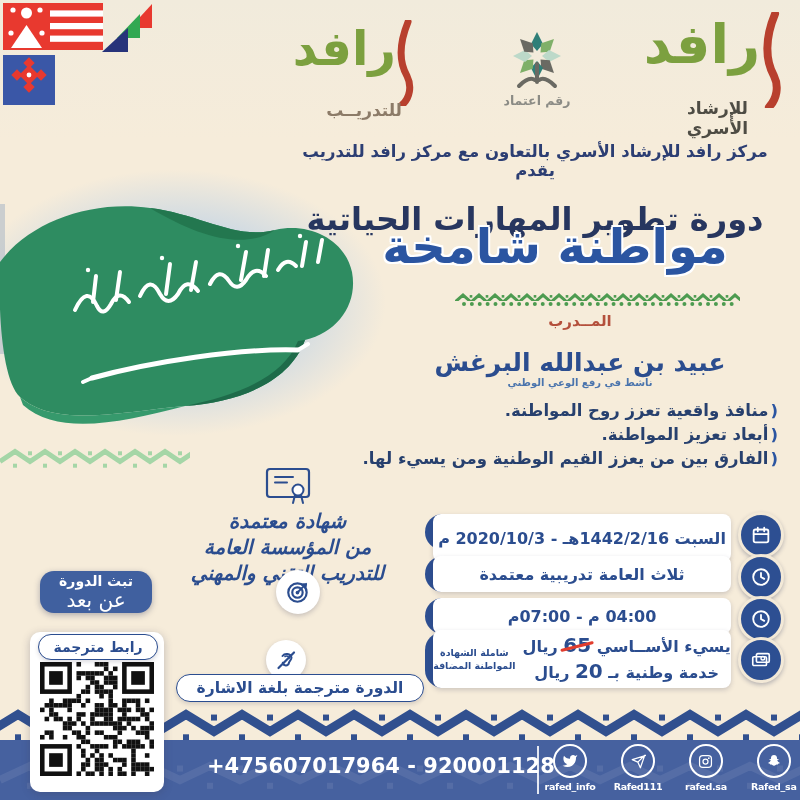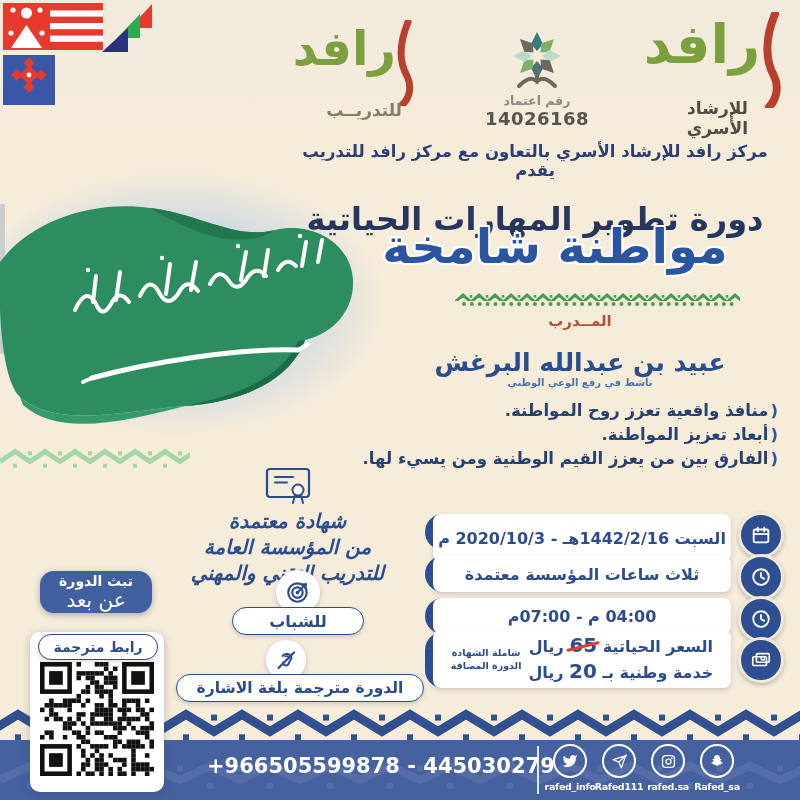--- a/index.html
+++ b/index.html
@@ -52,21 +52,21 @@
   .price-big{text-align:center;line-height:24px;}
   .price-big .num{font-size:20px;}
   .strike{position:relative;display:inline-block;}
   .strike::after{content:"";position:absolute;left:-3px;right:-3px;top:52%;height:2.6px;background:#e23d2e;transform:rotate(-14deg);border-radius:2px;}
   .price-note{font-size:9.5px;font-weight:bold;color:#2b4d8f;line-height:13px;text-align:center;margin-right:7px;}
   
   .footer-band{left:0;top:740px;width:800px;height:60px;background:#46619f;z-index:2;}
   .phone-row{left:200px;top:752px;width:340px;direction:ltr;display:flex;align-items:center;gap:7px;z-index:4;
              color:#fff;font-size:21px;font-weight:bold;white-space:nowrap;}
   .vdiv{left:537px;top:746px;width:2px;height:48px;background:rgba(255,255,255,.85);z-index:4;}
-  .social{left:549px;top:744px;width:200px;direction:ltr;display:flex;gap:7px;z-index:4;}
+  .social{left:549px;top:744px;width:200px;direction:ltr;display:flex;gap:26px;z-index:4;}
   .soc{display:flex;flex-direction:column;align-items:center;width:42px;}
   .soc .ring{width:30px;height:30px;border:2px solid #fff;border-radius:50%;display:flex;align-items:center;justify-content:center;}
   .soc .hd{color:#fff;font-size:9.5px;font-weight:bold;margin-top:3px;letter-spacing:-.3px;}
   svg{display:block;}
 </style>
 </head>
 <body>
 
 <div class="poster">
 
@@ -115,21 +115,20 @@
         <path d="M0,-24 L6,-12 L0,-5 L-6,-12 Z" fill="#2f7f78" transform="rotate(180)"></path>
         <path d="M0,-24 L6,-12 L0,-5 L-6,-12 Z" fill="#7fb069" transform="rotate(225)"></path>
         <path d="M0,-24 L6,-12 L0,-5 L-6,-12 Z" fill="#bcd9c9" transform="rotate(270)"></path>
         <path d="M0,-24 L6,-12 L0,-5 L-6,-12 Z" fill="#6a6a63" transform="rotate(315)"></path>
       </g>
       <path d="M36,34 l0,18" stroke="#6a6a63" stroke-width="4" stroke-linecap="round"></path>
       <path d="M18,56 q10,-10 16,-6" stroke="#6a6a63" stroke-width="4" fill="none" stroke-linecap="round"></path>
       <path d="M54,56 q-10,-10 -16,-6" stroke="#6a6a63" stroke-width="4" fill="none" stroke-linecap="round"></path>
     </svg>
     <div style="font-size:12.5px;font-weight:bold;color:#8b8b85;margin-top:1px;">رقم اعتماد</div>
-    <div style="font-size:18px;font-weight:bold;color:#55554f;direction:ltr;letter-spacing:.5px;">14026168</div>
   </div>
 
   <div class="abs" style="left:622px;top:10px;width:168px;height:110px;">
     <div class="logo-word abs" style="right:30px;top:8px;font-size:54px;">رافد</div>
     <svg class="abs" style="right:4px;top:2px;width:26px;height:96px" viewBox="0 0 26 96">
       <path d="M15,2 C5,26 5,48 14,64 C19,74 17,87 9,95" stroke="#b8402e" stroke-width="8" fill="none" stroke-linecap="round"></path>
     </svg>
     <div class="logo-sub abs" style="right:42px;top:88px;font-size:17px;color:#4e4c44;">للإرشاد الأسري</div>
   </div>
 
@@ -225,21 +224,20 @@
   </div>
 
   <div class="icon-circle abs" style="left:276px;top:570px;width:44px;height:44px;">
     <svg style="width:26px;height:26px" viewBox="0 0 24 24">
       <circle cx="11.5" cy="12.5" r="8.5" stroke="#2b4d8f" stroke-width="2" fill="none"></circle>
       <circle cx="11.5" cy="12.5" r="4.8" stroke="#2b4d8f" stroke-width="2" fill="none"></circle>
       <circle cx="11.5" cy="12.5" r="1.7" fill="#2b4d8f"></circle>
       <path d="M11.5,12.5 L19.5,4.5 M19.5,4.5 l-4,.6 M19.5,4.5 l-.6,4" stroke="#2b4d8f" stroke-width="1.8" stroke-linecap="round"></path>
     </svg>
   </div>
-  <div class="pill abs" style="left:232px;top:607px;width:130px;height:26px;">للشباب</div>
 
   <div class="icon-circle abs" style="left:266px;top:640px;width:40px;height:40px;">
     <svg style="width:24px;height:24px" viewBox="0 0 24 24">
       <path d="M8.5,8 a5,4.5 0 0 1 9,1.5 c0,2.6 -2.2,3.4 -2.6,5.6 a3.1,3.1 0 0 1 -6.1,-.4" stroke="#2b4d8f" stroke-width="2" fill="none" stroke-linecap="round"></path>
       <path d="M11,8.5 a2.5,2.5 0 0 1 4,2" stroke="#2b4d8f" stroke-width="1.6" fill="none" stroke-linecap="round"></path>
       <path d="M4.5,20 L20,4.5" stroke="#2b4d8f" stroke-width="2.2" stroke-linecap="round"></path>
     </svg>
   </div>
   <div class="pill abs" style="left:176px;top:674px;width:246px;height:26px;font-size:15.5px;">الدورة مترجمة بلغة الاشارة</div>
 
@@ -477,21 +475,21 @@
   </div>
   <div class="rowcircle abs" style="left:738px;top:512px;width:40px;height:40px;">
     <svg style="width:22px;height:22px" viewBox="0 0 24 24">
       <rect x="4" y="6" width="16" height="14" rx="2" stroke="#fff" stroke-width="2" fill="none"></rect>
       <path d="M4,11 h16 M8.5,4 v4 M15.5,4 v4" stroke="#fff" stroke-width="2" stroke-linecap="round"></path>
     </svg>
   </div>
 
   <div class="cap abs" style="left:425px;top:556px;width:40px;height:36px;"></div>
   <div class="rowbox abs" style="left:433px;top:556px;width:298px;height:36px;">
-    <span>ثلاث ساعات المؤسسة معتمدة</span>
+    <span>ثلاث العامة تدريبية معتمدة</span>
   </div>
   <div class="rowcircle abs" style="left:738px;top:554px;width:40px;height:40px;">
     <svg style="width:22px;height:22px" viewBox="0 0 24 24">
       <circle cx="12" cy="12" r="8.5" stroke="#fff" stroke-width="2" fill="none"></circle>
       <path d="M12,7.5 v4.5 l3.5,2" stroke="#fff" stroke-width="2" stroke-linecap="round" fill="none"></path>
     </svg>
   </div>
 
   <div class="cap abs" style="left:425px;top:598px;width:40px;height:36px;"></div>
   <div class="rowbox abs" style="left:433px;top:598px;width:298px;height:36px;">
@@ -500,26 +498,26 @@
   <div class="rowcircle abs" style="left:738px;top:596px;width:40px;height:40px;">
     <svg style="width:22px;height:22px" viewBox="0 0 24 24">
       <circle cx="12" cy="12" r="8.5" stroke="#fff" stroke-width="2" fill="none"></circle>
       <path d="M12,7.5 v4.5 l3.5,2" stroke="#fff" stroke-width="2" stroke-linecap="round" fill="none"></path>
     </svg>
   </div>
 
   <div class="cap abs" style="left:425px;top:632px;width:40px;height:56px;"></div>
   <div class="rowbox abs" style="left:433px;top:630px;width:298px;height:58px;">
     <div class="price-big">
-      <div><span>السعر الحياتية</span> <span class="num strike">65</span> <span>ريال</span></div>
+      <div><span>يسيء الأســاسي</span> <span class="num strike">65</span> <span>ريال</span></div>
       <div><span>خدمة وطنية بـ</span> <span class="num">20</span> <span>ريال</span></div>
     </div>
     <div class="price-note">
       <div>شاملة الشهادة</div>
-      <div>الدورة المضافة</div>
+      <div>المواطنة المضافة</div>
     </div>
   </div>
   <div class="rowcircle abs" style="left:738px;top:637px;width:40px;height:40px;">
     <svg style="width:22px;height:22px" viewBox="0 0 24 24">
       <rect x="3" y="8.5" width="15" height="9.5" rx="1.5" stroke="#fff" stroke-width="1.8" fill="none"></rect>
       <rect x="7" y="5" width="14" height="9.5" rx="1.5" stroke="#fff" stroke-width="1.8" fill="none"></rect>
       <circle cx="14" cy="10" r="2" stroke="#fff" stroke-width="1.5" fill="none"></circle>
     </svg>
   </div>
 
@@ -585,21 +583,21 @@
       <rect x="747" y="30.799999999999997" width="6" height="6" fill="#ffffff"></rect>
       <rect x="777" y="13.52" width="6" height="6" fill="#ffffff"></rect>
       <rect x="807" y="30.799999999999997" width="6" height="6" fill="#ffffff"></rect>
     </svg>
 
   <div class="phone-row abs">
     <svg style="width:17px;height:28px" viewBox="0 0 17 28">
       <rect x="1.5" y="1.5" width="14" height="25" rx="3" stroke="#fff" stroke-width="2.2" fill="none"></rect>
       <path d="M6,23 h5" stroke="#fff" stroke-width="2" stroke-linecap="round"></path>
     </svg>
-    <span>+966505599878 - 445030279</span>
+    <span>+475607017964 - 920001128</span>
   </div>
   <div class="vdiv abs"></div>
 
   <div class="social abs">
     <div class="soc">
       <span class="ring">
         <svg style="width:16px;height:16px" viewBox="0 0 24 24">
             <path fill="#fff" d="M23 3a10.9 10.9 0 0 1-3.14 1.53 4.48 4.48 0 0 0-7.86 3v1A10.66 10.66 0 0 1 3 4s-4 9 5 13a11.64 11.64 0 0 1-7 2c9 5 20 0 20-11.5a4.5 4.5 0 0 0-.08-.83A7.72 7.72 0 0 0 23 3z"></path>
           </svg>
       </span>

